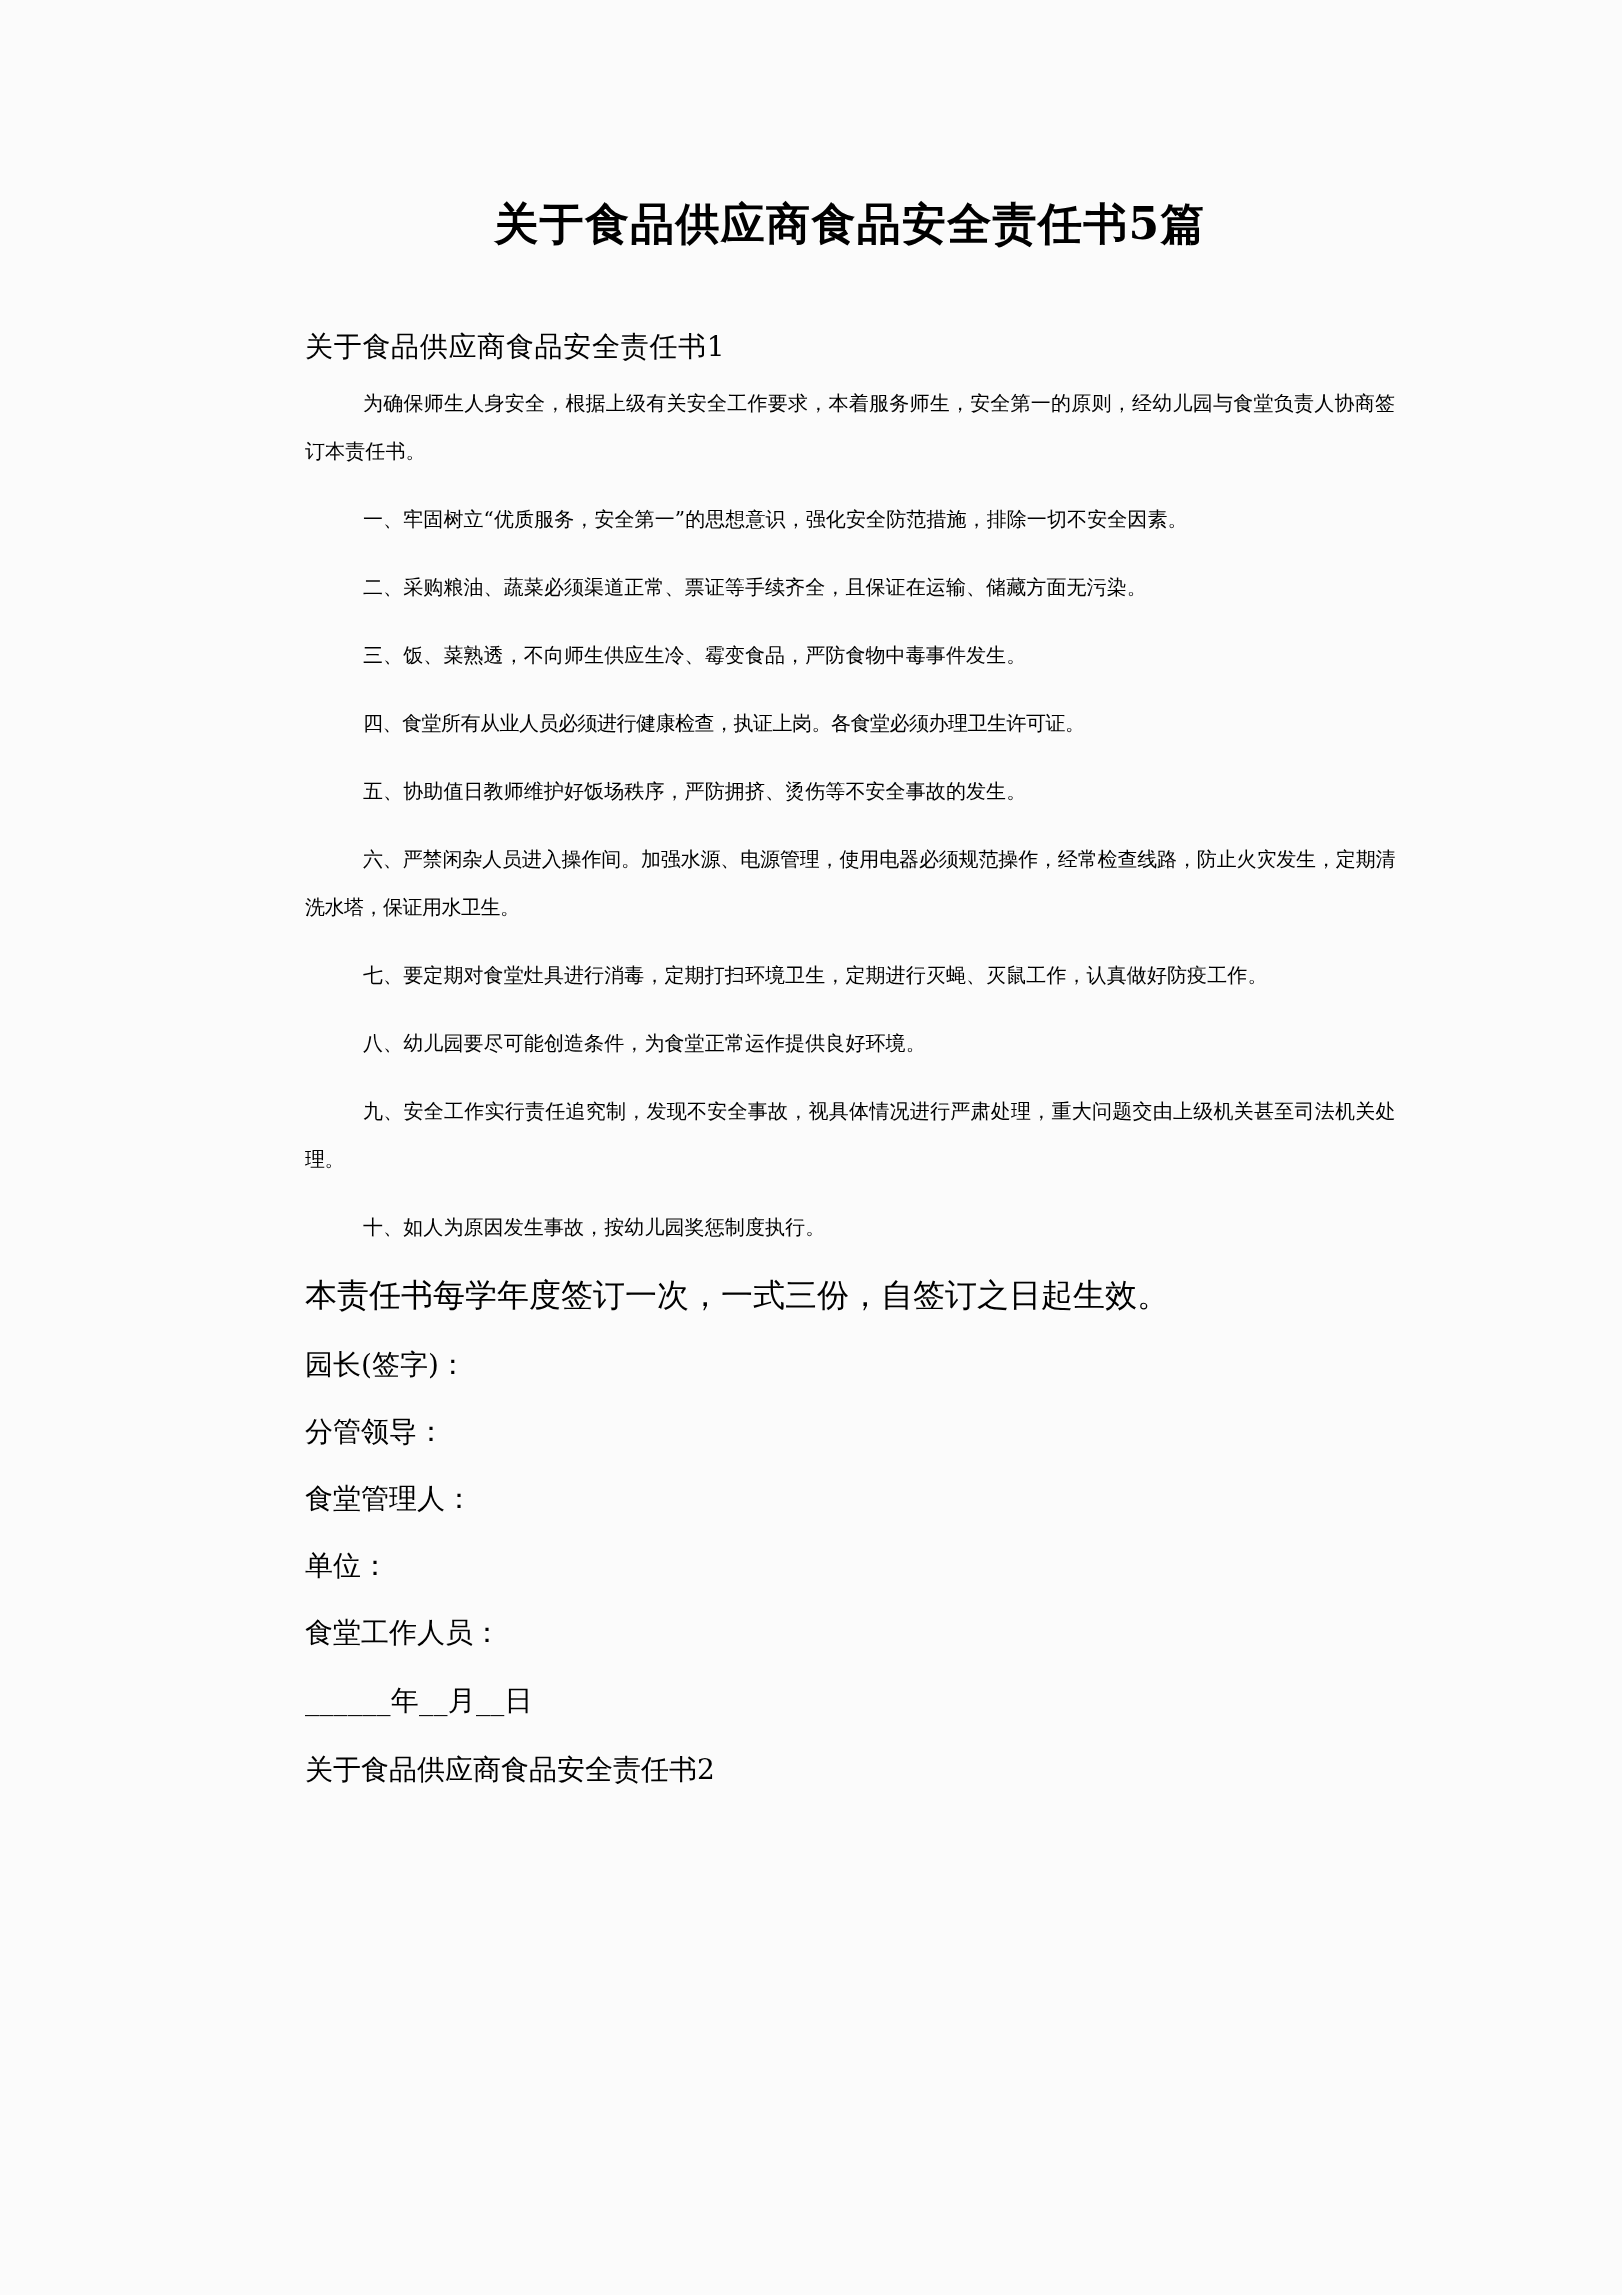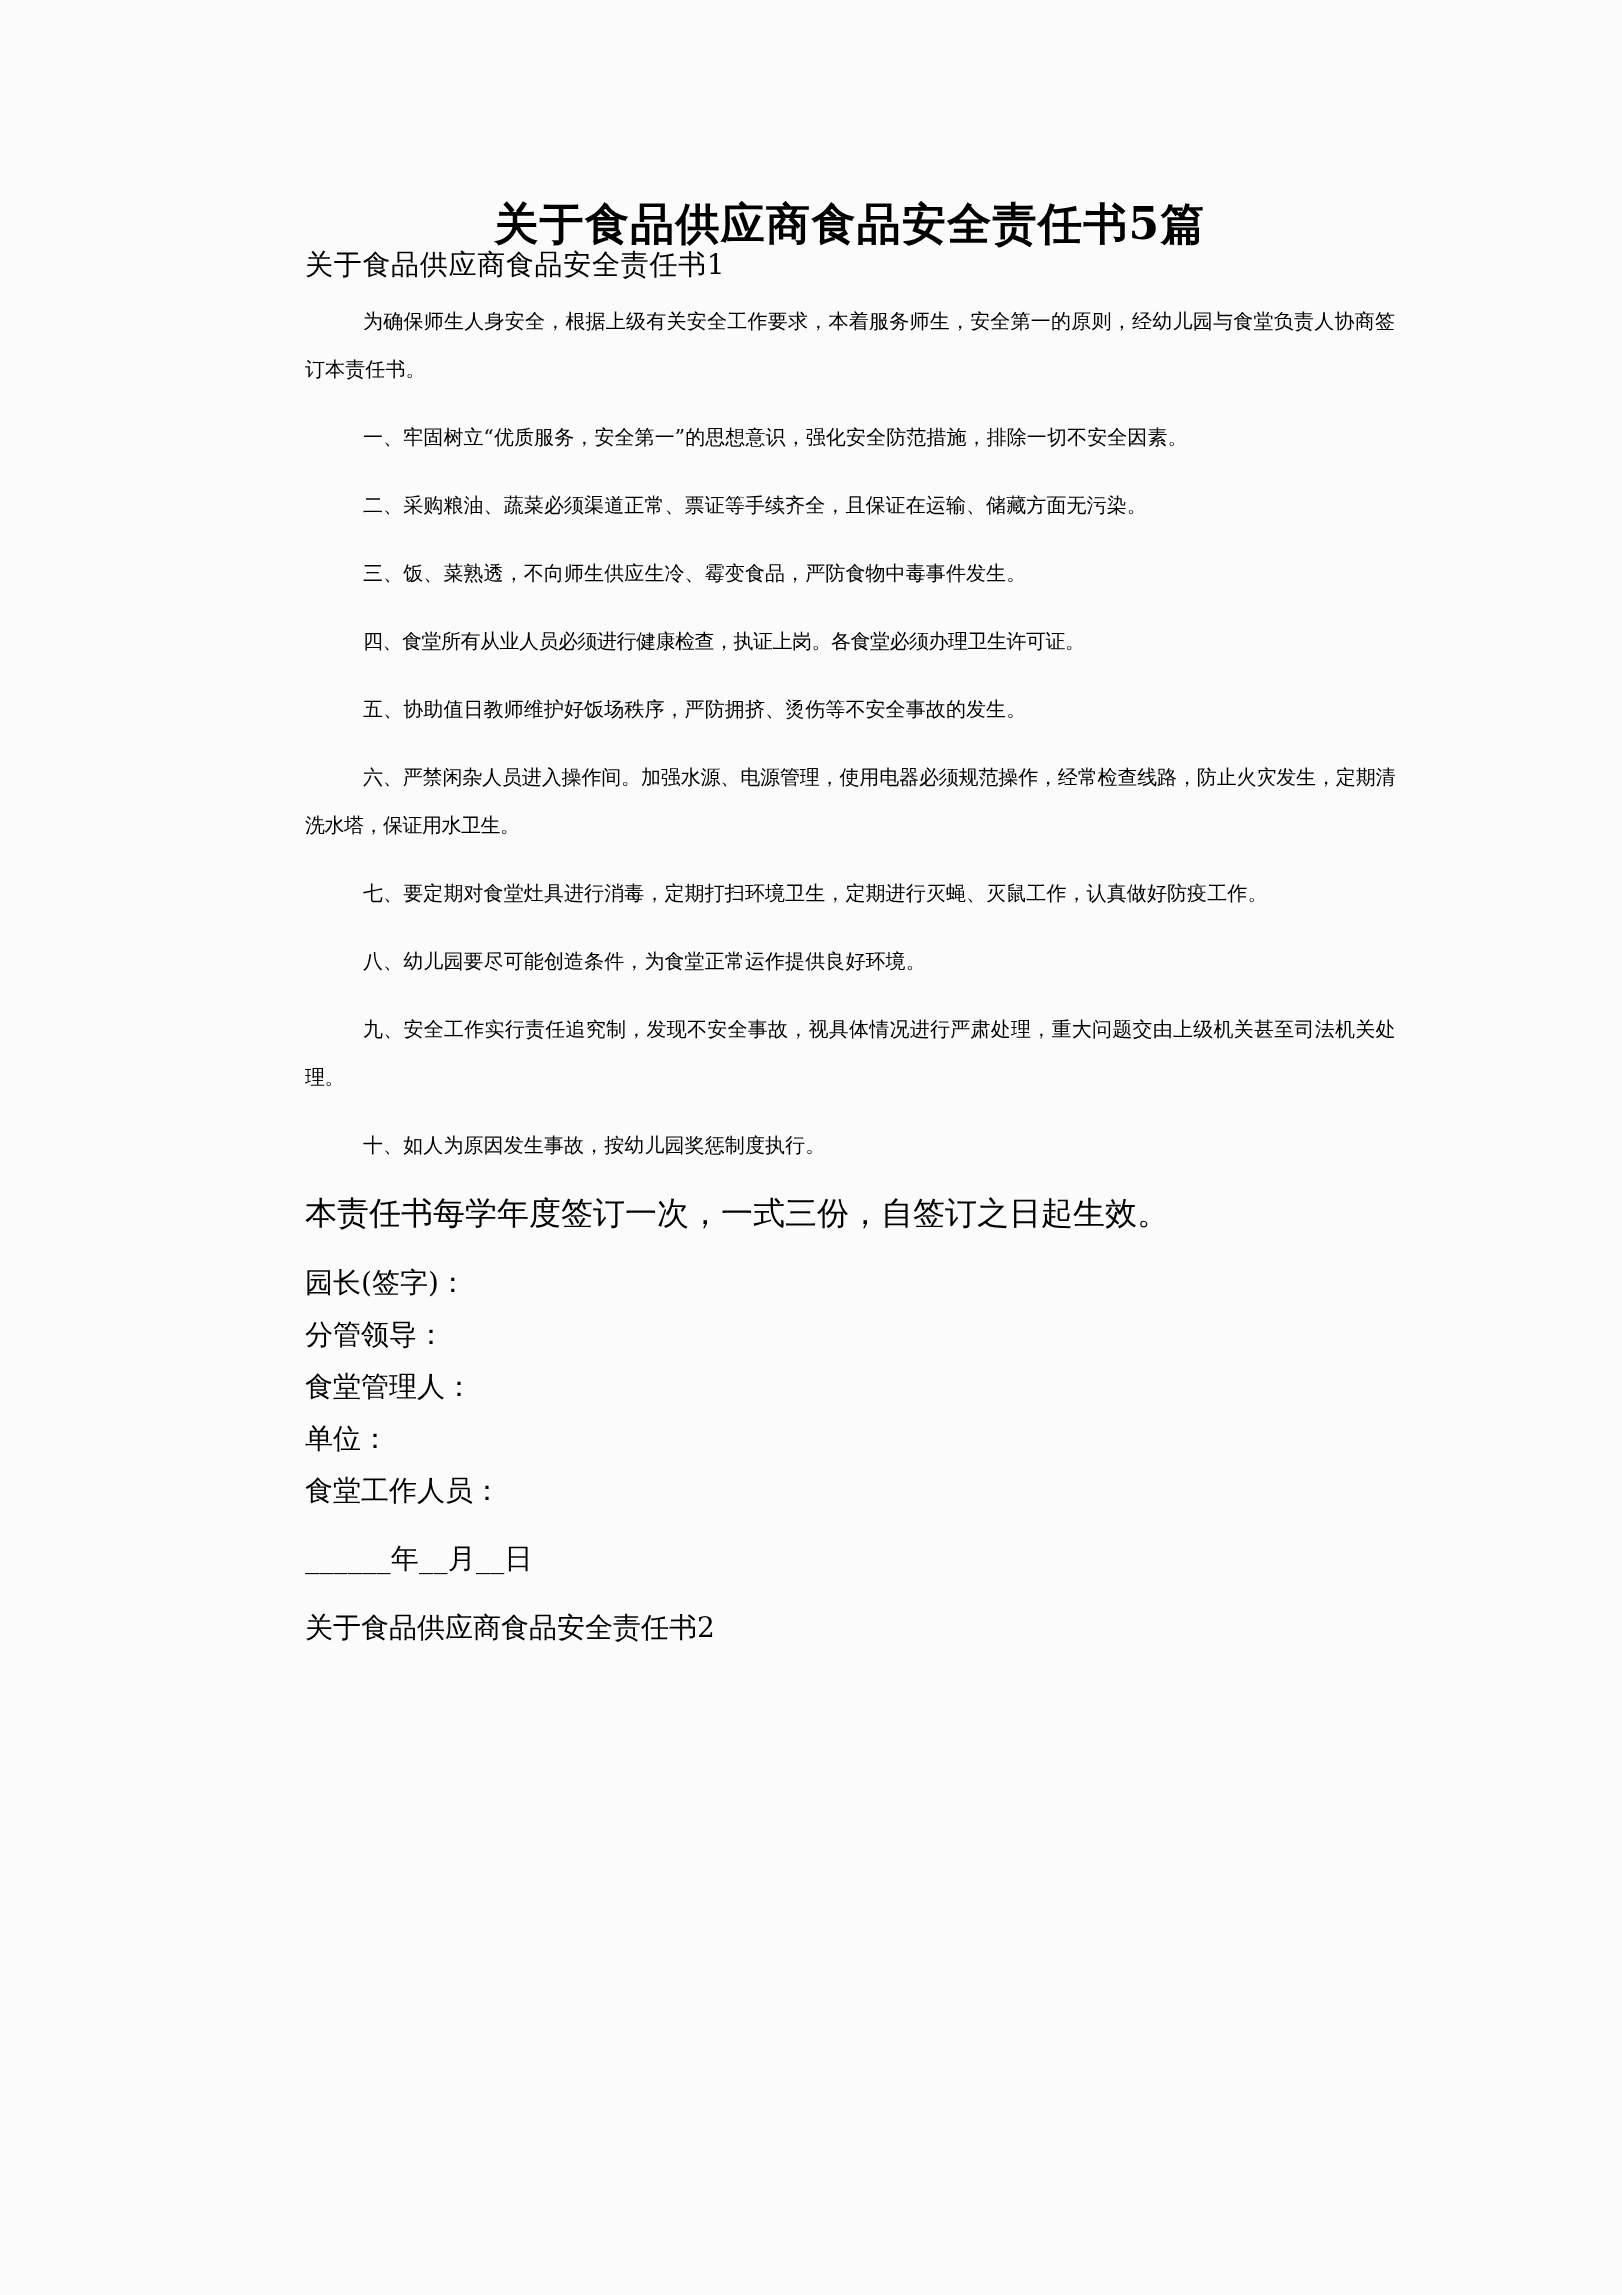--- a/index.html
+++ b/index.html
@@ -29,20 +29,21 @@
     letter-spacing: 1.3px;
     line-height: 1.25;
     margin-top: 196px;
     margin-bottom: 0;
     white-space: nowrap;
     color: #000000;
   }
   .section-heading {
     font-size: 28px;
     line-height: 1.0;
+    margin-top: 82px;
     letter-spacing: 0.7px;
     white-space: nowrap;
   }
   .para {
     font-size: 20px;
     line-height: 48px;
     text-align: justify;
     text-justify: inter-ideograph;
     text-align-last: left;
     margin-top: 18.3px;
@@ -50,21 +51,21 @@
   }
   .para.indent {
     text-indent: 58px;
   }
   .para.tight {
     letter-spacing: -0.5px;
   }
   .sig-line {
     font-size: 28px;
     line-height: 48px;
-    margin-top: 4px;
+    margin-top: 19px;
     text-indent: 0;
     white-space: nowrap;
   }
   .closing {
     font-size: 32px;
     line-height: 48px;
     margin-top: 12px;
     white-space: nowrap;
   }
   .date-line {

